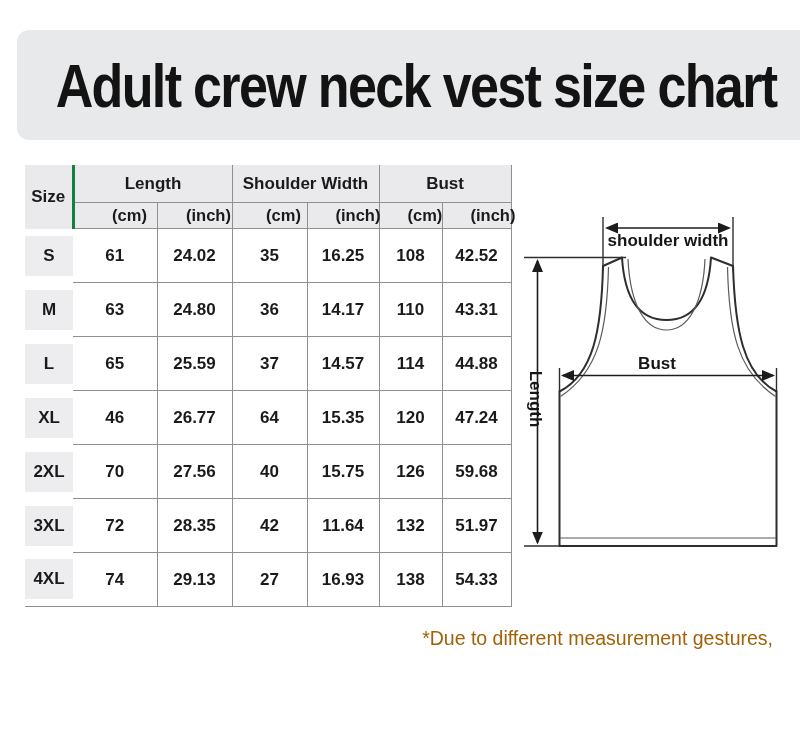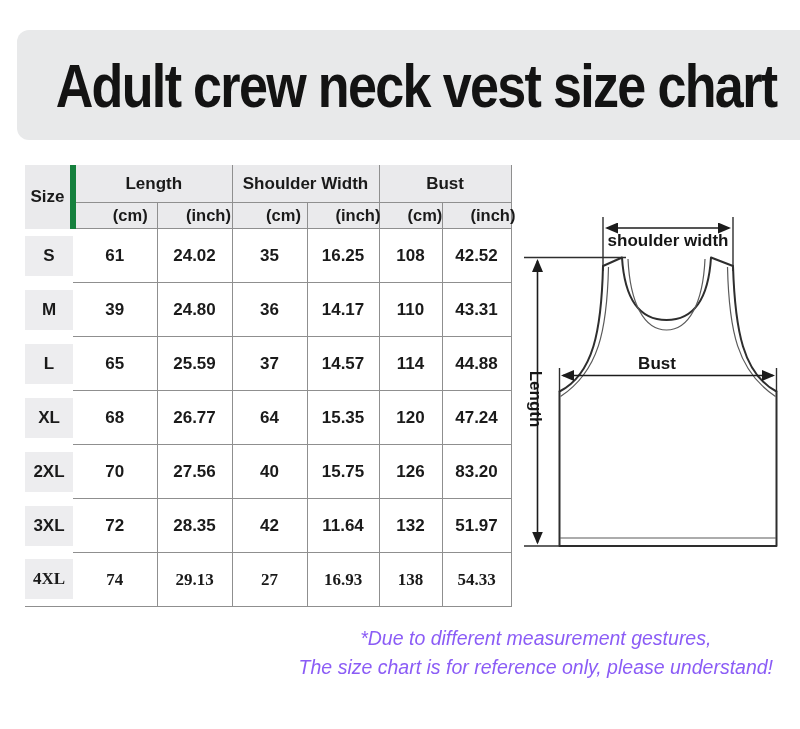--- a/index.html
+++ b/index.html
@@ -24,45 +24,45 @@
     position:absolute;left:25px;top:165px;width:486px;
     border-collapse:collapse;table-layout:fixed;
   }
   .size-table th,.size-table td{
     padding:0;text-align:center;vertical-align:middle;
     font-size:17px;color:#1a1a1a;
   }
   .size-table thead th{background:#eaeaec;font-weight:700;}
   .size-table tr.h1 th{height:37px;}
   .size-table tr.h2 th{height:25px;font-size:16.5px;padding-left:28px;}
-  th.size-h{border-right:6px solid #15803d;}
+  th.size-h{border-right:3px solid #15803d;}
   th.grp{border-right:1px solid #8f8f8f;border-bottom:1px solid #8f8f8f;}
   th.unit{border-right:1px solid #8f8f8f;border-bottom:1px solid #8f8f8f;}
   .size-table tbody td{height:53px;font-weight:700;}
   td.v{border-right:1px solid #8f8f8f;border-bottom:1px solid #8f8f8f;background:#fff;margin-left:24px;}
   td.size-cell{border:none;}
-  .size-table tbody tr:last-child td{border-bottom:1px solid #8f8f8f;font-family:Liberation Serif, serif;}
+  .size-table tbody tr:last-child td{border-bottom:1px solid #8f8f8f;}
   .chip{
     width:48px;height:40px;margin:0 auto;background:#ededef;
     display:flex;align-items:center;justify-content:center;font-weight:700;
   }
   .red{color:#e01212;}
 
   
   .diagram{position:absolute;left:505px;top:195px;width:295px;height:370px;}
   .vest{fill:#ffffff;stroke:#2e2e2e;stroke-width:2;stroke-linejoin:round;}
   .trim{fill:none;stroke:#5a5a5a;stroke-width:1.2;}
   .g{stroke:#2e2e2e;stroke-width:1.4;}
   .arrow{stroke:#1c1c1c;stroke-width:1.6;}
   .dlabel{font-family:"Liberation Sans",sans-serif;font-size:17px;font-weight:600;fill:#161616;}
 
   
   .footnote{
-    position:absolute;right:27px;top:624px;text-align:center;
-    font-size:19.5px;line-height:29px;color:#8b5cf6;font-style:italic;
+    position:absolute;right:27px;top:624px;text-align:left;
+    font-size:19.5px;line-height:29px;color:#a16207;
   }
 </style>
 </head>
 <body>
 
 <div class="banner">
   <span class="title">Adult crew neck vest size chart</span>
 </div>
 
 <table class="size-table">
@@ -100,21 +100,21 @@
       <td class="v red">24.02</td>
       <td class="v">35</td>
       <td class="v red">16.25</td>
       <td class="v">108</td>
       <td class="v red">42.52</td>
     </tr>
     <tr>
       <td class="size-cell">
           <div class="chip">M</div>
         </td>
-      <td class="v">39</td>
+      <td class="v">63</td>
       <td class="v red">24.80</td>
       <td class="v">36</td>
       <td class="v red">14.17</td>
       <td class="v">110</td>
       <td class="v red">43.31</td>
     </tr>
     <tr>
       <td class="size-cell">
           <div class="chip">L</div>
         </td>
@@ -122,37 +122,37 @@
       <td class="v red">25.59</td>
       <td class="v">37</td>
       <td class="v red">14.57</td>
       <td class="v">114</td>
       <td class="v red">44.88</td>
     </tr>
     <tr>
       <td class="size-cell">
           <div class="chip">XL</div>
         </td>
-      <td class="v">68</td>
+      <td class="v">46</td>
       <td class="v red">26.77</td>
       <td class="v">64</td>
       <td class="v red">15.35</td>
       <td class="v">120</td>
       <td class="v red">47.24</td>
     </tr>
     <tr>
       <td class="size-cell">
           <div class="chip">2XL</div>
         </td>
       <td class="v">70</td>
       <td class="v red">27.56</td>
       <td class="v">40</td>
       <td class="v red">15.75</td>
       <td class="v">126</td>
-      <td class="v red">83.20</td>
+      <td class="v red">59.68</td>
     </tr>
     <tr>
       <td class="size-cell">
           <div class="chip">3XL</div>
         </td>
       <td class="v">72</td>
       <td class="v red">28.35</td>
       <td class="v">42</td>
       <td class="v red">11.64</td>
       <td class="v">132</td>
@@ -203,14 +203,13 @@
   <line class="arrow" x1="537.5" y1="261" x2="537.5" y2="542.5" marker-start="url(#ah)" marker-end="url(#ah)"></line>
   <line class="arrow" x1="563" y1="375.5" x2="773" y2="375.5" marker-start="url(#ah)" marker-end="url(#ah)"></line>
 
   <text class="dlabel" x="668" y="246" text-anchor="middle">shoulder width</text>
   <text class="dlabel" x="657" y="369" text-anchor="middle">Bust</text>
   <text class="dlabel" x="530" y="399" text-anchor="middle" transform="rotate(90 530 399)">Length</text>
 </svg>
 
 <div class="footnote">
   <div>*Due to different measurement gestures,</div>
-  <div>The size chart is for reference only, please understand!</div>
 </div>
 
 </body></html>

